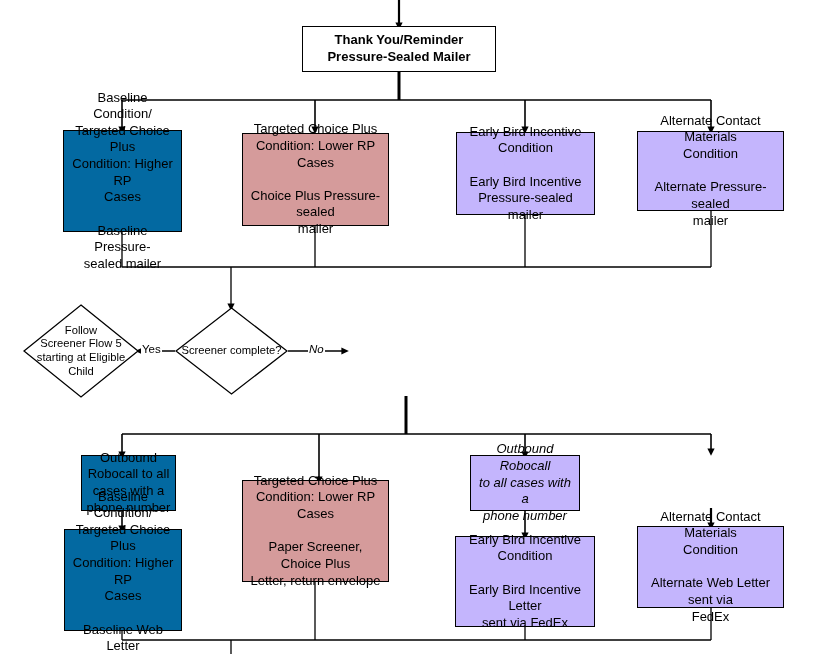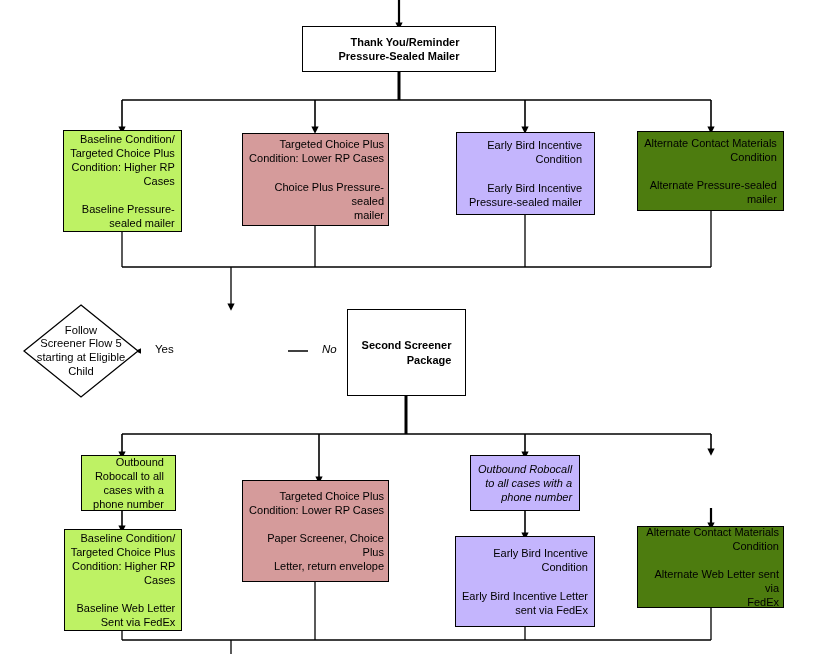--- a/index.html
+++ b/index.html
@@ -17,32 +17,32 @@
     background: #ffffff;
     overflow: hidden;
   }
   .node {
     position: absolute;
     box-sizing: border-box;
     border: 1px solid #000000;
     display: flex;
     align-items: center;
     justify-content: center;
-    text-align: right;
+    text-align: center;
     color: #000000;
-    font-size: 11px;
+    font-size: 13px;
     line-height: 1.28;
     padding: 3px 4px;
     white-space: pre-line;
   }
   .node.plain { background: #ffffff; }
-  .node.blue  { background: #bef264; }
+  .node.blue  { background: #0369a1; }
   .node.pink  { background: #d59b9b; }
   .node.green { background: #c4b5fd; }
-  .node.gray  { background: #4d7c0f; }
+  .node.gray  { background: #c4b5fd; }
   .node.bold  { font-weight: bold; }
 
   .diamond {
     position: absolute;
     overflow: visible;
   }
   .diamond .dlabel {
     position: absolute;
     left: 0; top: 0;
     width: 100%; height: 100%;
@@ -55,21 +55,21 @@
     color: #000;
     white-space: pre-line;
     pointer-events: none;
   }
 
   .edgelabel {
     position: absolute;
     font-size: 11.5px;
     color: #000;
     background: #ffffff;
-    padding: 0 14px;
+    padding: 0 1px;
     line-height: 1;
     white-space: nowrap;
   }
 
   svg.wires {
     position: absolute;
     left: 0; top: 0;
     width: 832px; height: 654px;
     pointer-events: none;
   }
@@ -164,26 +164,30 @@
   <div class="diamond" style="left:23px;top:304px;width:116px;height:94px;">
     <svg width="116" height="94" viewBox="0 0 116 94" xmlns="http://www.w3.org/2000/svg">
       <polygon points="58,1 115,47 58,93 1,47" fill="#ffffff" stroke="#000000" stroke-width="1.3"></polygon>
     </svg>
     <div class="dlabel">Follow
 Screener Flow 5
 starting at Eligible
 Child</div>
   </div>
 
+  <div class="diamond" style="left:175px;top:307px;width:113px;height:88px;">
+    <svg width="113" height="88" viewBox="0 0 113 88" xmlns="http://www.w3.org/2000/svg">
+      <polygon points="56.5,1 112,44 56.5,87 1,44" fill="#ffffff" stroke="#000000" stroke-width="1.3"></polygon>
+    </svg>
+    <div class="dlabel">Screener complete?</div>
+  </div>
 
   <div class="edgelabel" style="left:141px;top:344px;">Yes</div>
   <div class="edgelabel" style="left:308px;top:344px;font-style:italic;">No</div>
 
-  <div class="node plain bold" style="left:347px;top:309px;width:119px;height:87px;">Second Screener
-Package</div>
 
   <div class="node blue" style="left:81px;top:455px;width:95px;height:56px;">Outbound
 Robocall to all
 cases with a
 phone number</div>
 
   <div class="node green" style="left:470px;top:455px;width:110px;height:56px;font-style:italic;">Outbound Robocall
 to all cases with a
 phone number</div>
 

